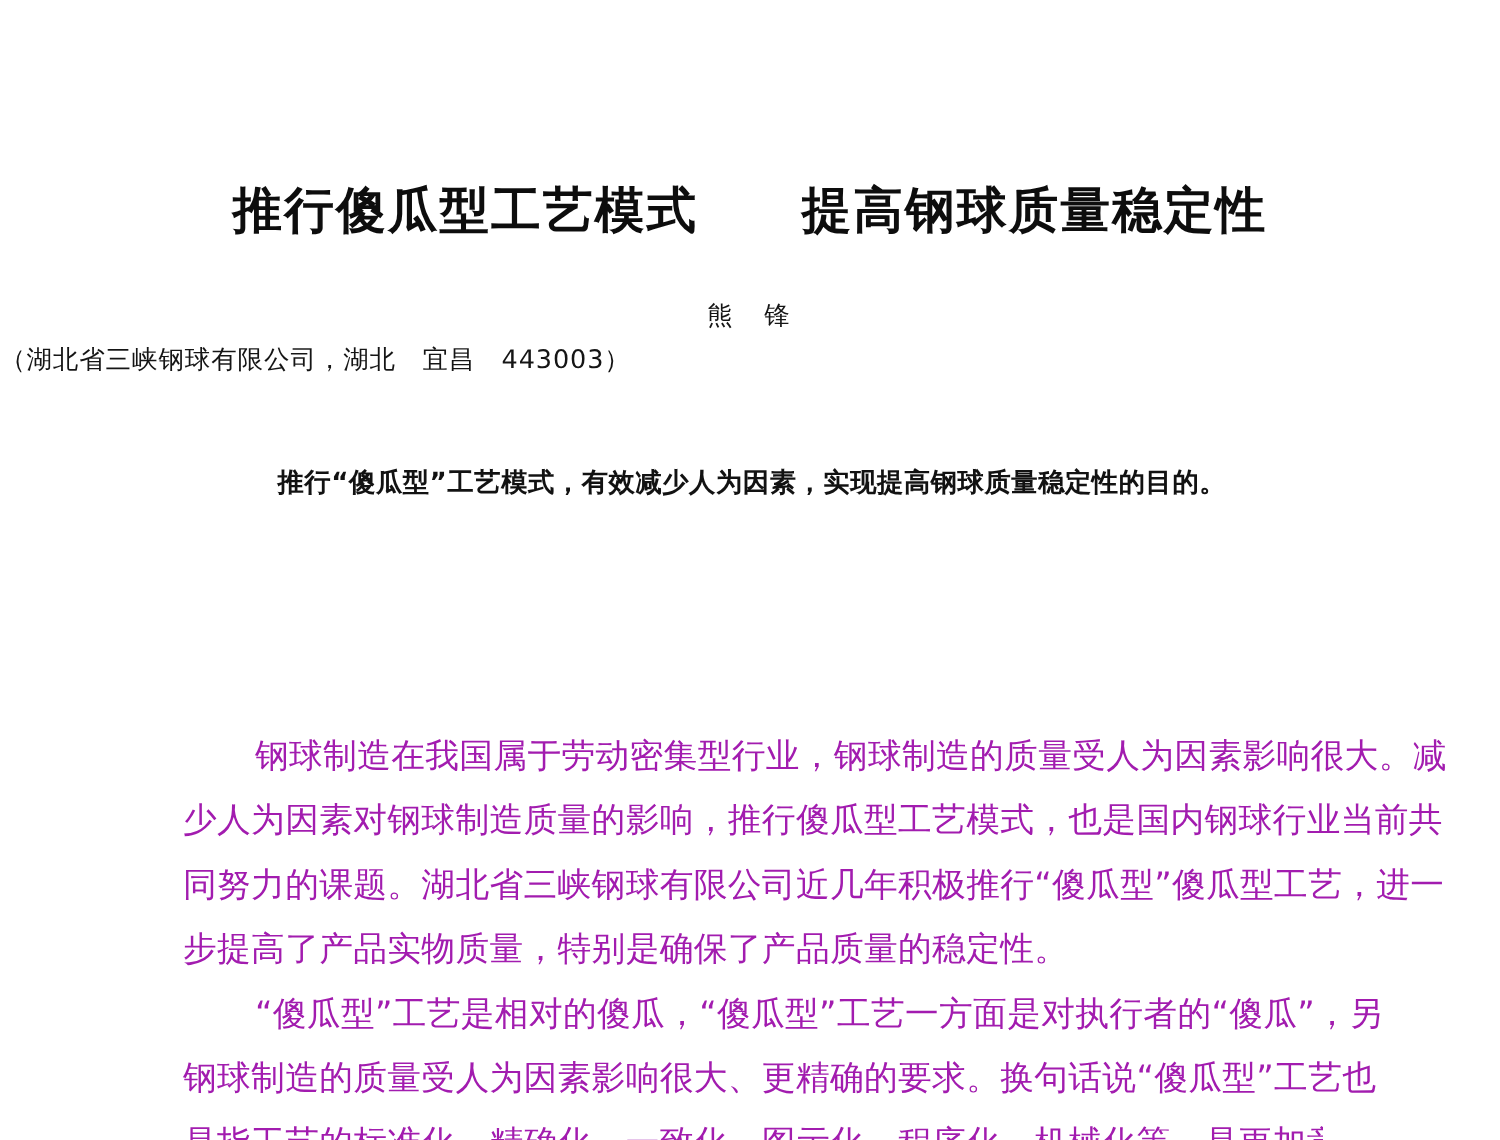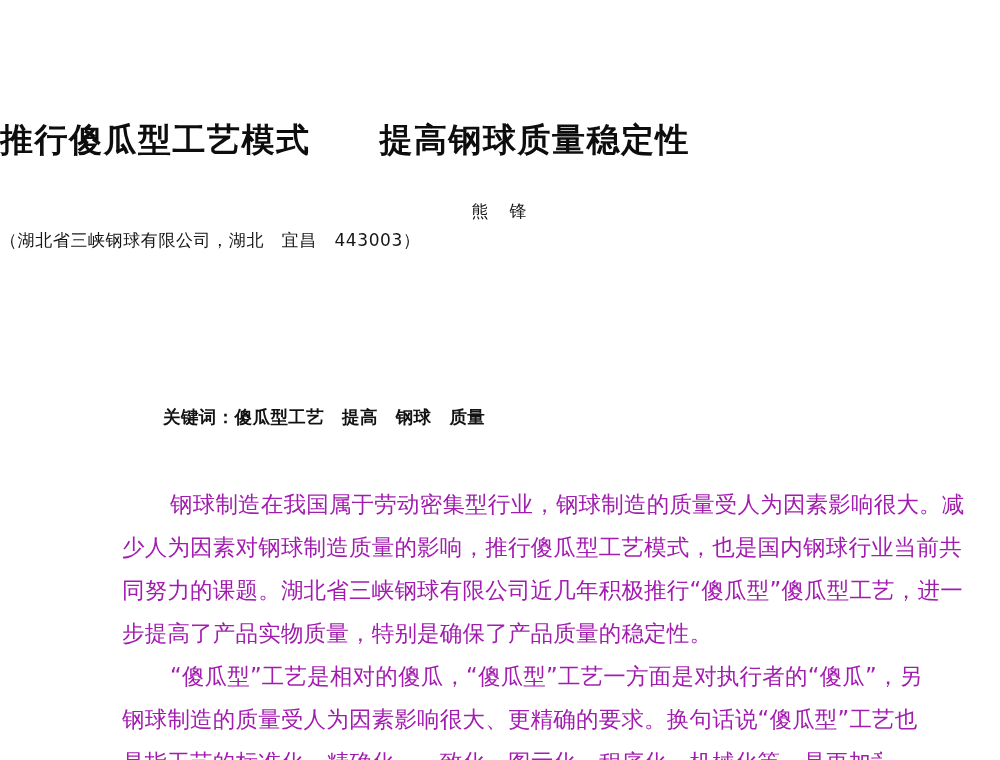--- a/index.html
+++ b/index.html
@@ -23,21 +23,21 @@
     background: #ffffff;
     overflow: hidden;
   }
 
   
   .title {
     position: absolute;
     left: 0;
     top: 118px;
     width: 1000px;
-    text-align: left;
+    text-align: center;
     font-size: 33px;
     line-height: 44px;
     font-weight: bold;
     letter-spacing: 1.5px;
     white-space: pre;
     font-family: "DejaVu Sans", sans-serif;
     color: #0d0d0d;
   }
 
   
@@ -124,23 +124,23 @@
 
 <div class="page">
 
   <div class="title">推行傻瓜型工艺模式　　提高钢球质量稳定性</div>
 
   <div class="author">熊　锋</div>
 
   <div class="affiliation">（湖北省三峡钢球有限公司，湖北　宜昌　443003）</div>
 
   <div class="abstract-block">
+    <div class="abstract-line indent">推行“傻瓜型”工艺模式，有效减少人为因素，实现提高钢球质量稳定性的目的。</div>
   </div>
 
-  <div class="keywords">关键词：傻瓜型工艺　提高　钢球　质量</div>
 
   <div class="body-block">
 
     <div class="body-line indent">钢球制造在我国属于劳动密集型行业，钢球制造的质量受人为因素影响很大。减</div>
     <div class="body-line">少人为因素对钢球制造质量的影响，推行傻瓜型工艺模式，也是国内钢球行业当前共</div>
     <div class="body-line">同努力的课题。湖北省三峡钢球有限公司近几年积极推行“傻瓜型”傻瓜型工艺，进一</div>
     <div class="body-line">步提高了产品实物质量，特别是确保了产品质量的稳定性。</div>
 
     <div class="body-line indent">“傻瓜型”工艺是相对的傻瓜，“傻瓜型”工艺一方面是对执行者的“傻瓜”，另</div>
     <div class="body-line">钢球制造的质量受人为因素影响很大、更精确的要求。换句话说“傻瓜型”工艺也</div>

